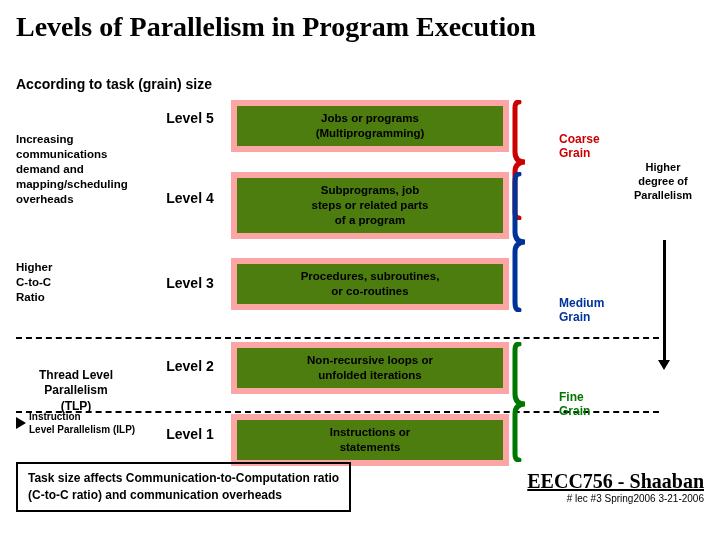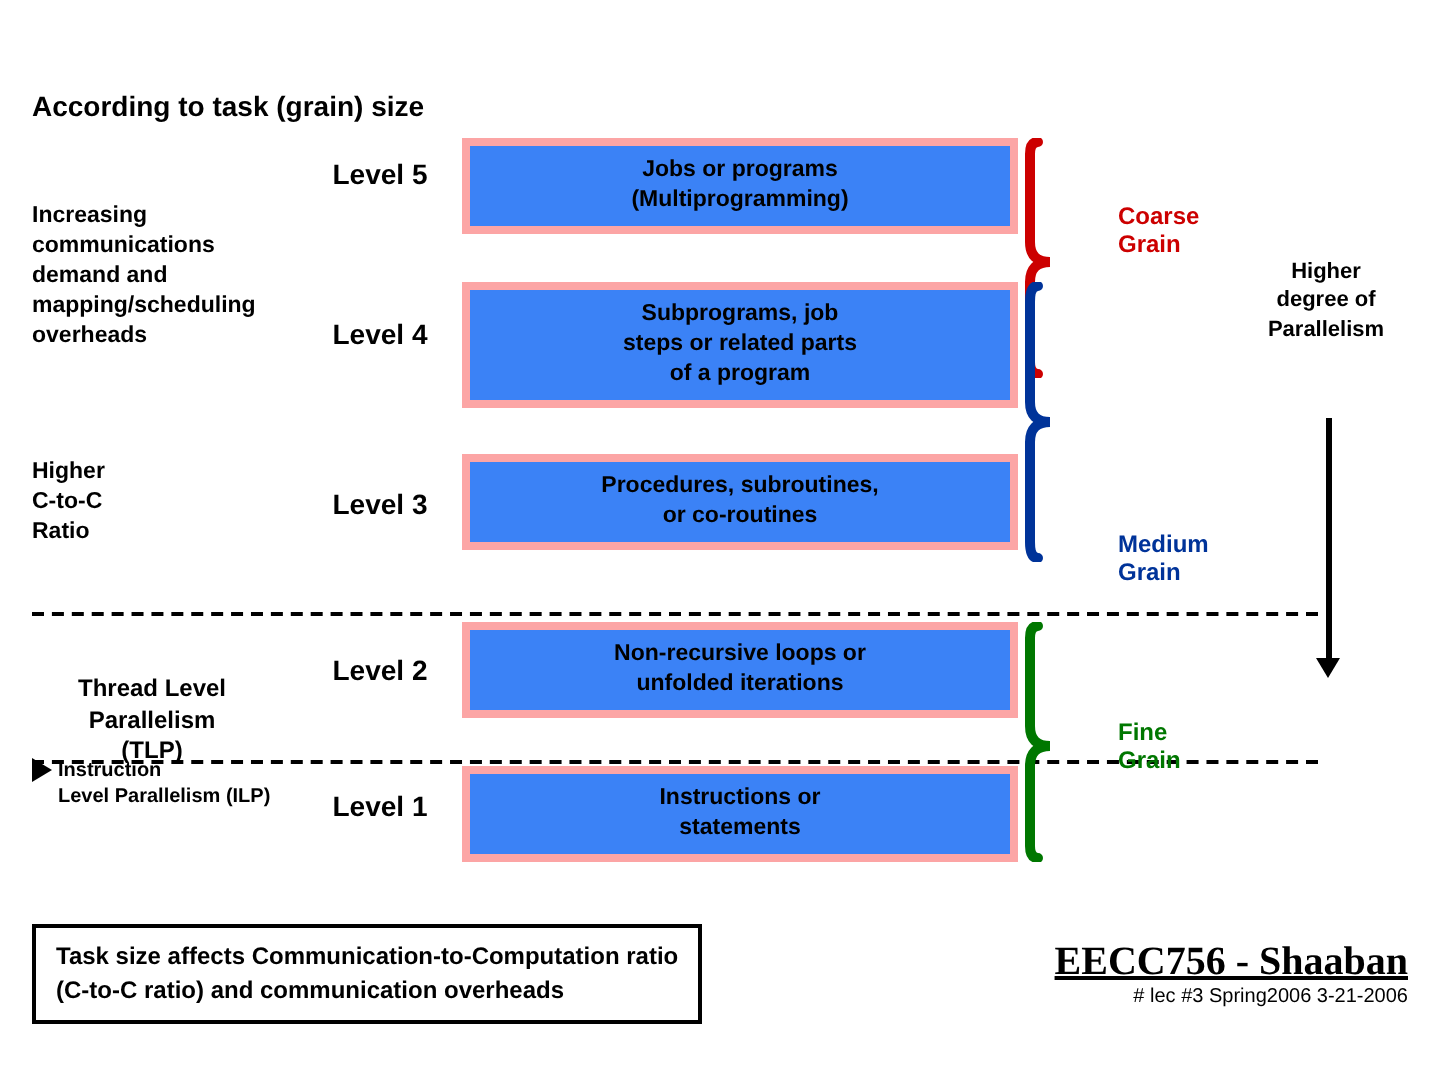--- a/index.html
+++ b/index.html
@@ -115,21 +115,21 @@
       width: 120px;
       line-height: 1.3;
     }
     .annot-ilp {
       position: absolute;
       top: 310px;
       left: 0;
       font-size: 10px;
       font-weight: bold;
       display: flex;
-      align-items: flex-start;
+      align-items: center;
       gap: 3px;
       width: 135px;
     }
     .col-levels {
       width: 80px;
       flex-shrink: 0;
       position: relative;
     }
     .col-desc {
       flex: 1;
@@ -154,26 +154,26 @@
     .level-text {
       position: absolute;
       font-size: 14px;
       font-weight: bold;
       left: 0;
       width: 78px;
       text-align: center;
     }
     .desc-box-abs {
       position: absolute;
-      border: 4px solid #fca5a5;
+      border: 6px solid #fca5a5;
       padding: 5px 8px;
       font-size: 11.5px;
       font-weight: bold;
       text-align: center;
-      background: #3b82f6;
+      background: #4d7c0f;
       line-height: 1.3;
       left: 0;
       right: 0;
     }
     .dashed-line-abs {
       position: absolute;
       border-top: 2px dashed #000;
       left: -215px;
       right: -150px;
     }
@@ -213,20 +213,21 @@
       border-left: 6px solid transparent;
       border-right: 6px solid transparent;
       border-top: 10px solid #000;
     }
   </style>
 </head>
 <body>
 
 <div class="slide">
 
+  <div class="main-title">Levels of Parallelism in Program Execution</div>
   <div class="subtitle">According to task (grain) size</div>
 
   <div class="main-content">
 
     <div class="col-left-annot">
 
       <div class="annot-increasing" style="white-space: pre-line;">Increasing
 communications
 demand and
 mapping/scheduling

